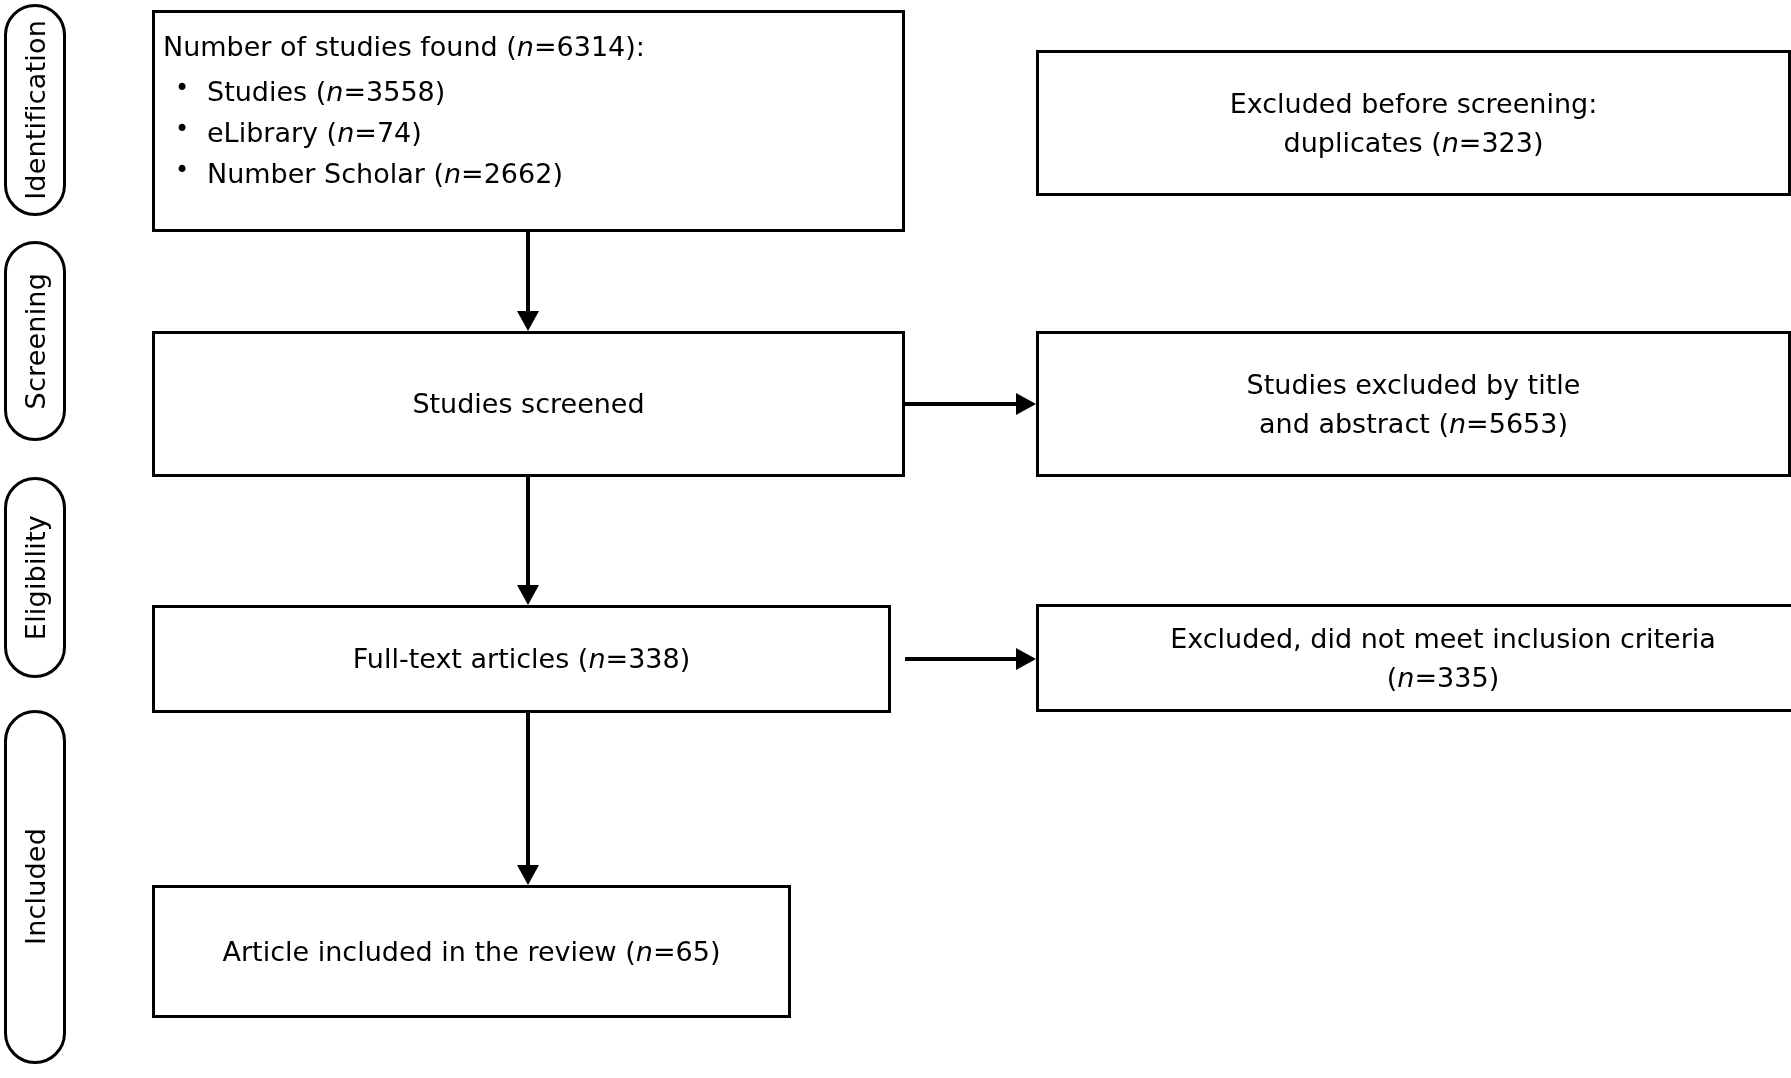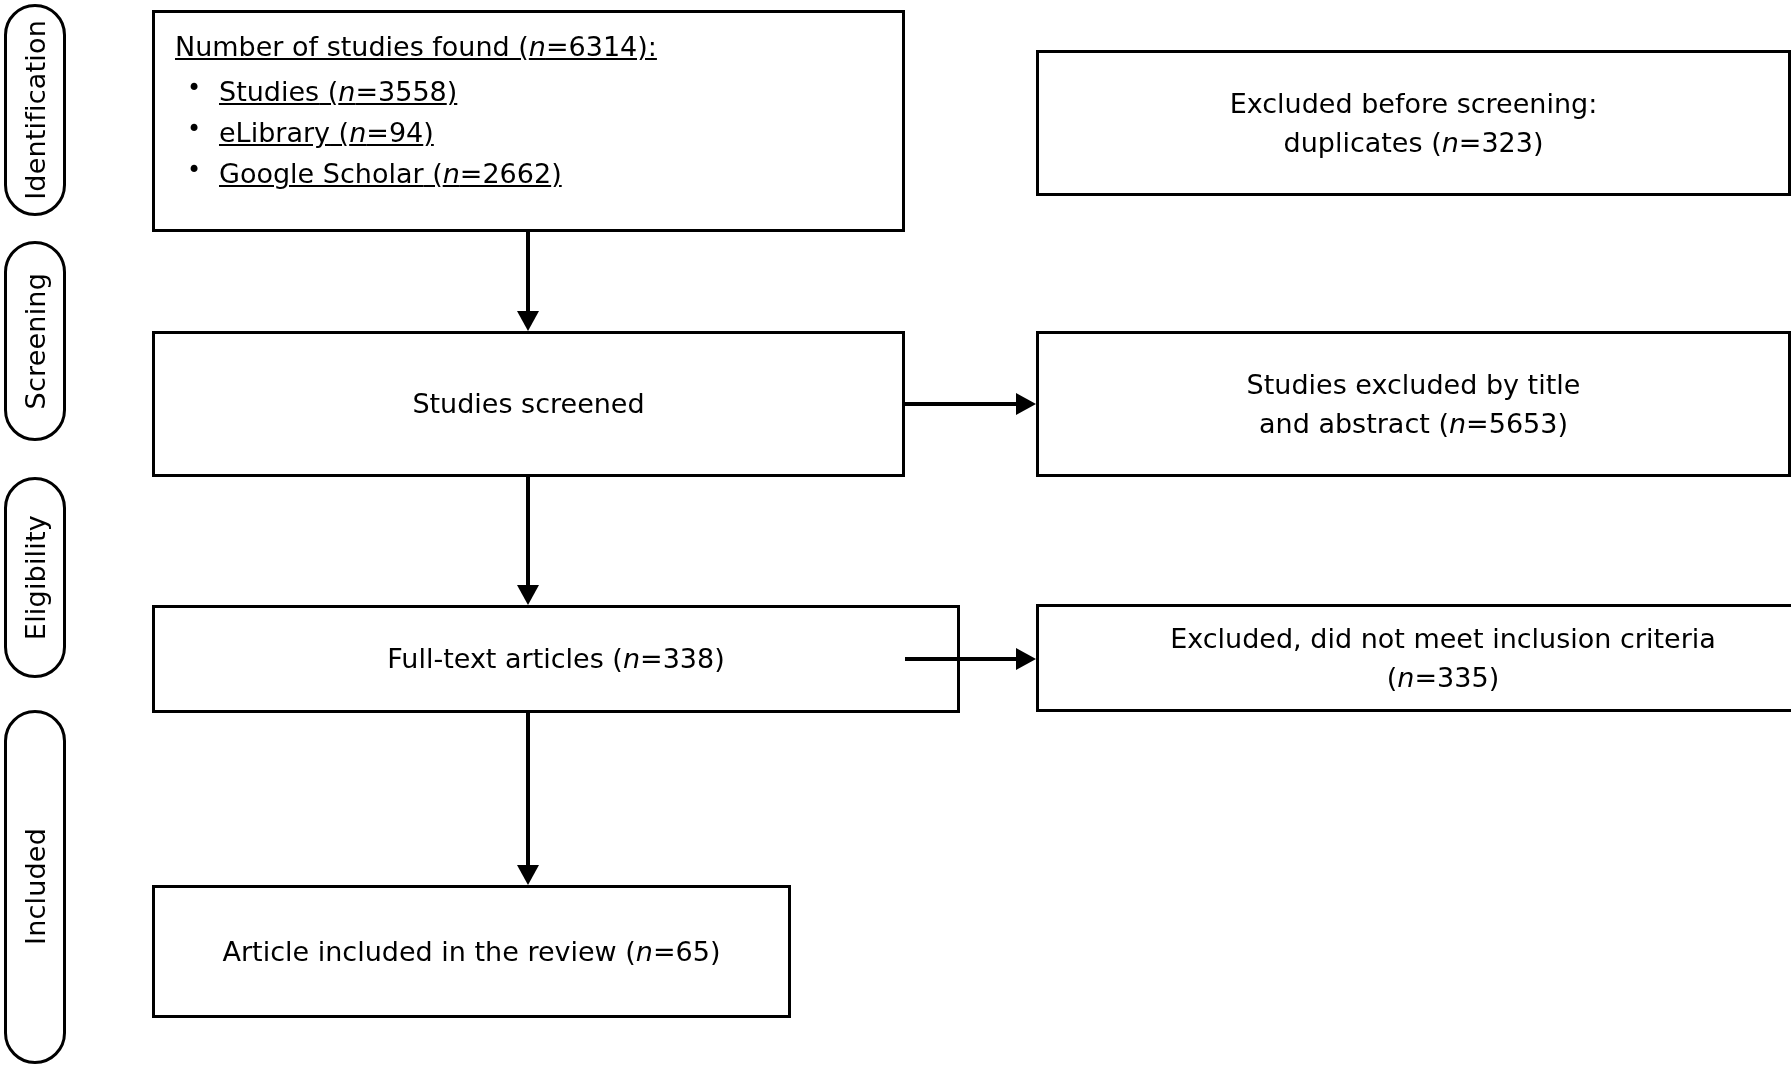--- a/index.html
+++ b/index.html
@@ -50,22 +50,21 @@
     justify-content: center;
     text-align: center;
     font-size: 27px;
     line-height: 1.45;
     padding: 6px 28px;
   }
   .box.left-align {
     align-items: flex-start;
     justify-content: flex-start;
     text-align: left;
-    padding: 14px 20px;
-    text-decoration: underline;
+    padding: 14px 8px;
   }
   .box .inner { width: 100%; }
 
   
   ul.bullets {
     list-style: none;
     margin: 6px 0 0 0;
     padding: 0;
   }
   ul.bullets li {
@@ -151,24 +150,24 @@
       <div>
         <span>Number of studies found (</span><span class="ital">n</span><span>=6314):</span>
       </div>
       <ul class="bullets">
         <li>
           <span>Studies</span>
           (<span class="ital">n</span><span>=3558</span>)
         </li>
         <li>
           <span>eLibrary</span>
-          (<span class="ital">n</span><span>=94</span>)
+          (<span class="ital">n</span><span>=74</span>)
         </li>
         <li>
-          <span>Google Scholar</span>
+          <span>Number Scholar</span>
           (<span class="ital">n</span><span>=2662</span>)
         </li>
       </ul>
     </div>
   </div>
 
   <div class="box" style="left:1036px; top:50px; width:755px; height:146px;">
     <div class="inner">
       <div>Excluded before screening:</div>
       <div>
@@ -185,21 +184,21 @@
 
   <div class="box" style="left:1036px; top:331px; width:755px; height:146px;">
     <div class="inner">
       <div>Studies excluded by title</div>
       <div>
         <span>and abstract (</span><span class="ital">n</span><span>=5653)</span>
       </div>
     </div>
   </div>
 
-  <div class="box" style="left:152px; top:605px; width:808px; height:108px;">
+  <div class="box" style="left:152px; top:605px; width:739px; height:108px;">
     <div class="inner">
       <div>
         <span>Full-text articles   (</span><span class="ital">n</span><span>=338)</span>
       </div>
     </div>
   </div>
 
   <div class="box" style="left:1036px; top:604px; width:814px; height:108px;">
     <div class="inner">
       <div>Excluded, did not meet inclusion criteria</div>

